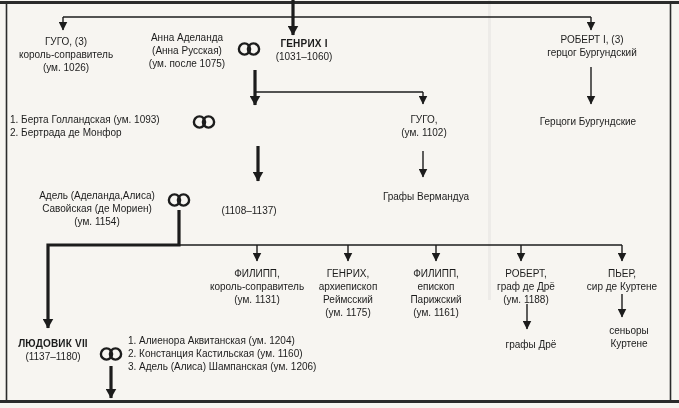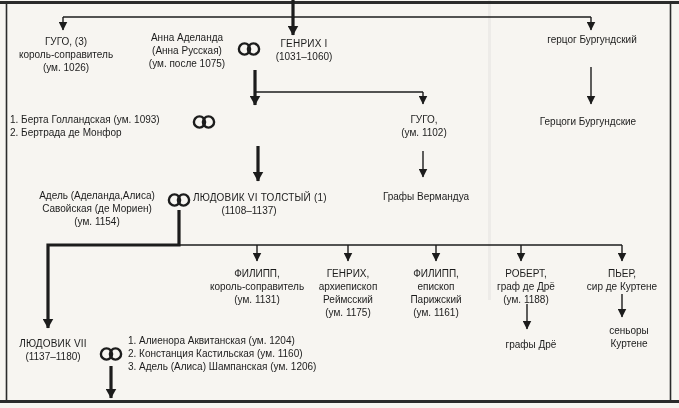--- a/index.html
+++ b/index.html
@@ -5,21 +5,21 @@
   html,body { margin:0; padding:0; background:#e9e7e2; }
   .stage {
     position:relative; width:679px; height:408px;
     background:#f7f5f1;
     font-family:"Liberation Sans", sans-serif;
     font-size:10px; line-height:13px; color:#1c1c1c;
     overflow:hidden;
   }
   .node { position:absolute; white-space:nowrap; }
   .center { transform:translateX(-50%); text-align:center; }
-  .bold { font-weight:normal; letter-spacing:.2px; }
+  .bold { font-weight:bold; letter-spacing:.2px; }
   .indent { margin-left:13px; }
   .lines-svg { position:absolute; left:0; top:0; }
   .rings { position:absolute; }
   .crease { position:absolute; top:0; width:3px; height:300px; background:rgba(110,110,110,.07); }
 </style>
 </head>
 <body>
 
 <div class="stage">
 
@@ -98,20 +98,21 @@
     <div>(Анна Русская)</div>
     <div>(ум. после 1075)</div>
   </div>
 
   <div class="node center" style="left:304px;top:37px">
     <div class="bold">ГЕНРИХ I</div>
     <div>(1031–1060)</div>
   </div>
 
   <div class="node center" style="left:592px;top:33px">
+    <div>РОБЕРТ I, (3)</div>
     <div>герцог Бургундский</div>
   </div>
 
   <div class="node" style="left:10px;top:113px">
     <div>1. Берта Голландская (ум. 1093)</div>
     <div>2. Бертрада де Монфор</div>
   </div>
 
 
   <div class="node center" style="left:424px;top:113px">
@@ -122,23 +123,20 @@
   <div class="node center" style="left:588px;top:115px">
     <div>Герцоги Бургундские</div>
   </div>
 
   <div class="node center" style="left:97px;top:189px">
     <div>Адель (Аделанда,Алиса)</div>
     <div>Савойская (де Мориен)</div>
     <div>(ум. 1154)</div>
   </div>
 
-  <div class="node" style="left:193px;top:191px">
-    <div class="bold">ЛЮДОВИК VI ТОЛСТЫЙ (1)</div>
-  </div>
   <div class="node center" style="left:249px;top:204px">
     <div>(1108–1137)</div>
   </div>
 
   <div class="node center" style="left:426px;top:190px">
     <div>Графы Вермандуа</div>
   </div>
 
   <div class="node center" style="left:257px;top:267px">
     <div>ФИЛИПП,</div>

